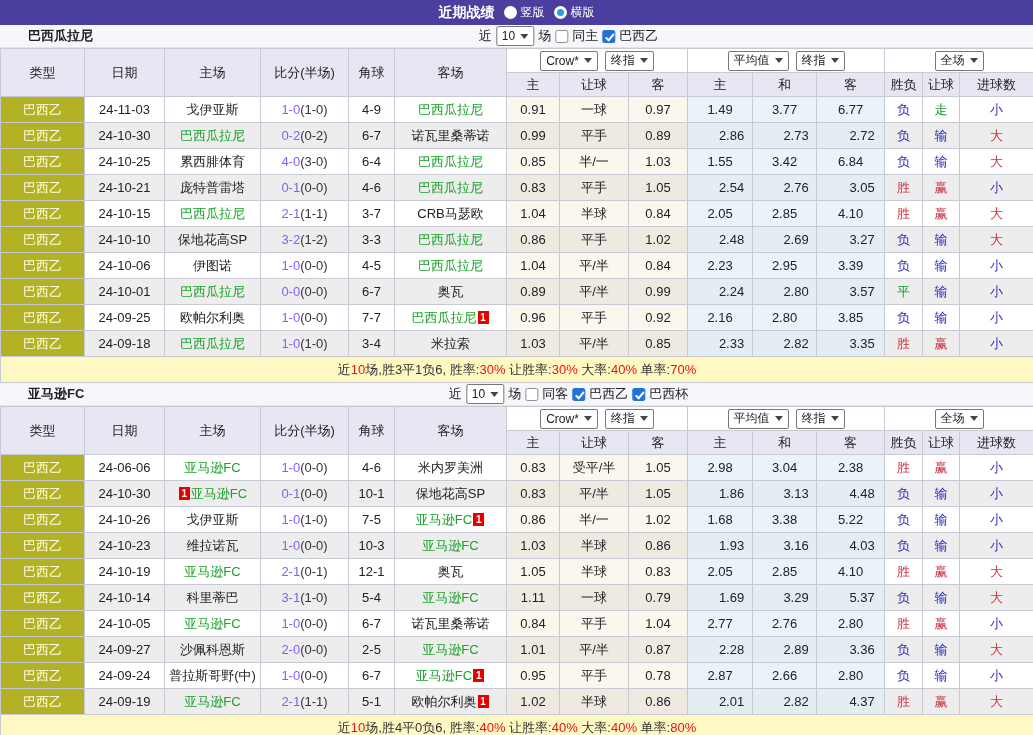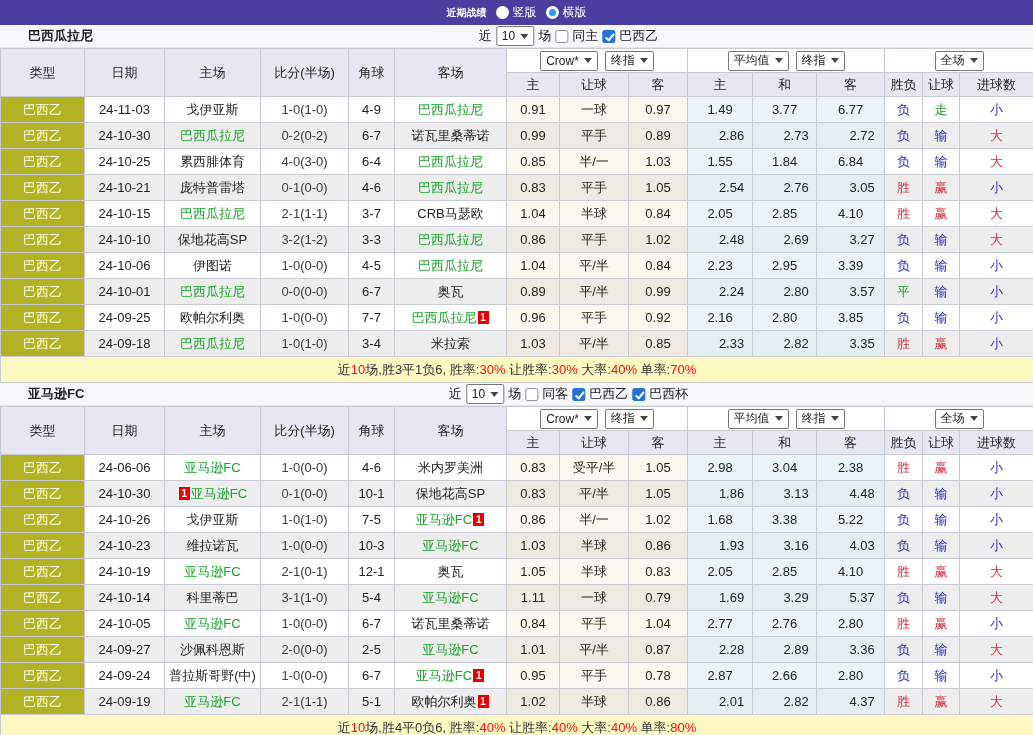--- a/index.html
+++ b/index.html
@@ -1,19 +1,19 @@
 <!DOCTYPE html>
 <html><head>
 <meta charset="utf-8">
 <style>
   html,body{margin:0;padding:0;background:#fff;}
   body{width:1033px;font-family:"Liberation Sans","DejaVu Sans",sans-serif;font-size:13px;color:#222;}
   
   .topbar{height:25px;background:#4a3f9e;display:flex;align-items:center;justify-content:center;gap:9px;color:#fff;}
-  .topbar .title{font-weight:bold;font-size:10px;}
+  .topbar .title{font-weight:bold;font-size:14px;}
   .radio-wrap{display:inline-flex;align-items:center;gap:4px;font-size:12px;cursor:default;}
   .radio{width:13px;height:13px;border-radius:50%;background:#fff;display:inline-block;position:relative;}
   .radio.sel::after{content:"";position:absolute;left:3px;top:3px;right:3px;bottom:3px;border-radius:50%;background:#2a9be6;}
   
   .band{height:22px;background:#f7f7fb;position:relative;display:flex;align-items:center;border-bottom:1px solid #e3e3ea;}
   .band .team{position:absolute;left:28px;font-weight:bold;color:#222;}
   .band .filters{position:absolute;left:50%;transform:translateX(calc(-50% + 52px));display:flex;align-items:center;gap:4px;white-space:nowrap;}
   
   .sel-box{display:inline-flex;align-items:center;border:1px solid #767676;background:#fff;padding:1px 5px;border-radius:2px;height:16px;font-size:12px;gap:5px;cursor:default;}
   .sel-box::after{content:"";width:0;height:0;border-left:4px solid transparent;border-right:4px solid transparent;border-top:5px solid #444;}
@@ -29,21 +29,21 @@
   .selcell{display:flex;align-items:center;justify-content:center;gap:7px;}
   td{height:25px;font-size:13px;}
   tr.odd td{background:#fff;}
   tr.even td{background:#ededed;}
   tr.odd td.crow{background:#fcf7ee;}
   tr.odd td.avg{background:#eaf3f9;}
   tr.even td.crow{background:#efeae1;}
   tr.even td.avg{background:#e4edf2;padding-left:25px;}
   td.league{background:#b2b224 !important;color:#ffffe8;}
   .team-green{color:#1ba32b;}
-  .score-main{color:#404040;}
+  .score-main{color:#8b5cf6;}
   .score-half{color:#333;}
   .c-red{color:#cc3344;}
   .c-blue{color:#2b2bc0;}
   .c-green{color:#149c28;}
   .card-badge{display:inline-block;background:#e60000;color:#fff;font-size:10px;font-weight:bold;line-height:13px;min-width:11px;text-align:center;margin:0 1px;vertical-align:1px;}
   tr.summary td{background:#fef9c3;height:25px;color:#333;}
   .sum-red{color:#ee1111;}
 </style>
 </head>
 <body>
@@ -180,21 +180,21 @@
         <td class="league">巴西乙</td>
         <td>24-10-25</td>
         <td><span>累西腓体育</span></td>
         <td><span class="score-main">4-0</span><span class="score-half">(3-0)</span></td>
         <td>6-4</td>
         <td><span class="team-green">巴西瓜拉尼</span></td>
         <td class="crow">0.85</td>
         <td class="crow">半/一</td>
         <td class="crow">1.03</td>
         <td class="avg">1.55</td>
-        <td class="avg">1.84</td>
+        <td class="avg">3.42</td>
         <td class="avg">6.84</td>
         <td class="c-blue">负</td>
         <td class="c-blue">输</td>
         <td class="c-red">大</td>
       </tr>
       <tr class="even">
         <td class="league">巴西乙</td>
         <td>24-10-21</td>
         <td><span>庞特普雷塔</span></td>
         <td><span class="score-main">0-1</span><span class="score-half">(0-0)</span></td>

